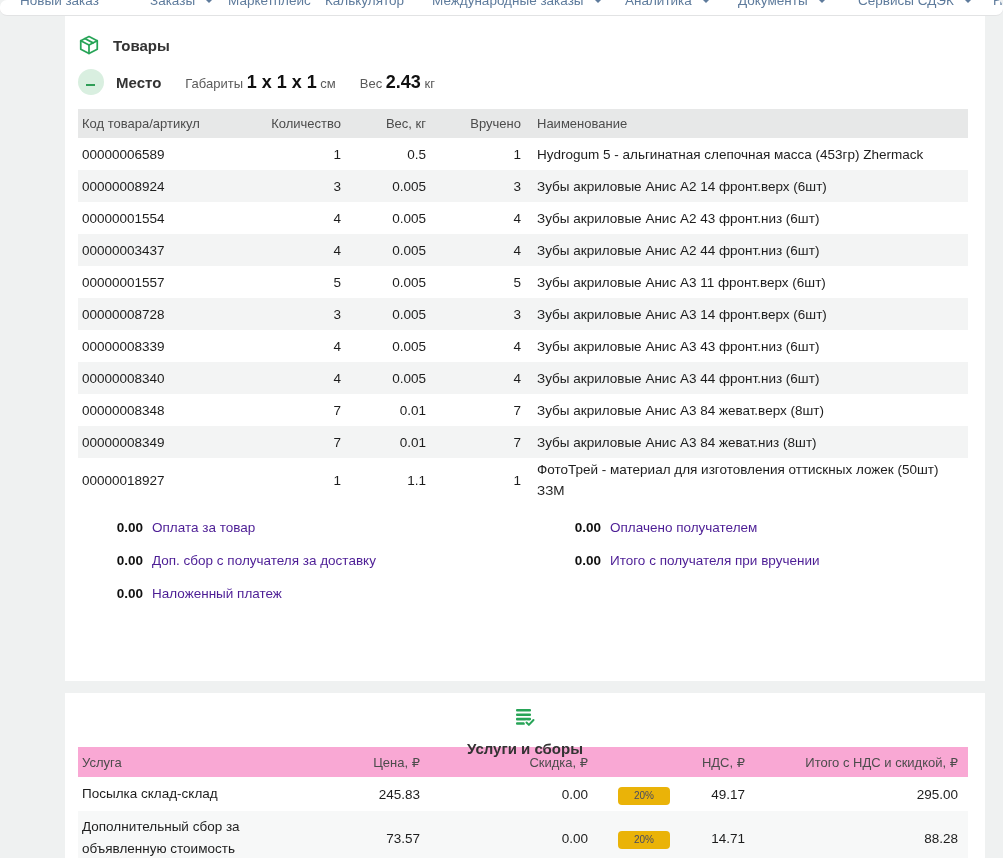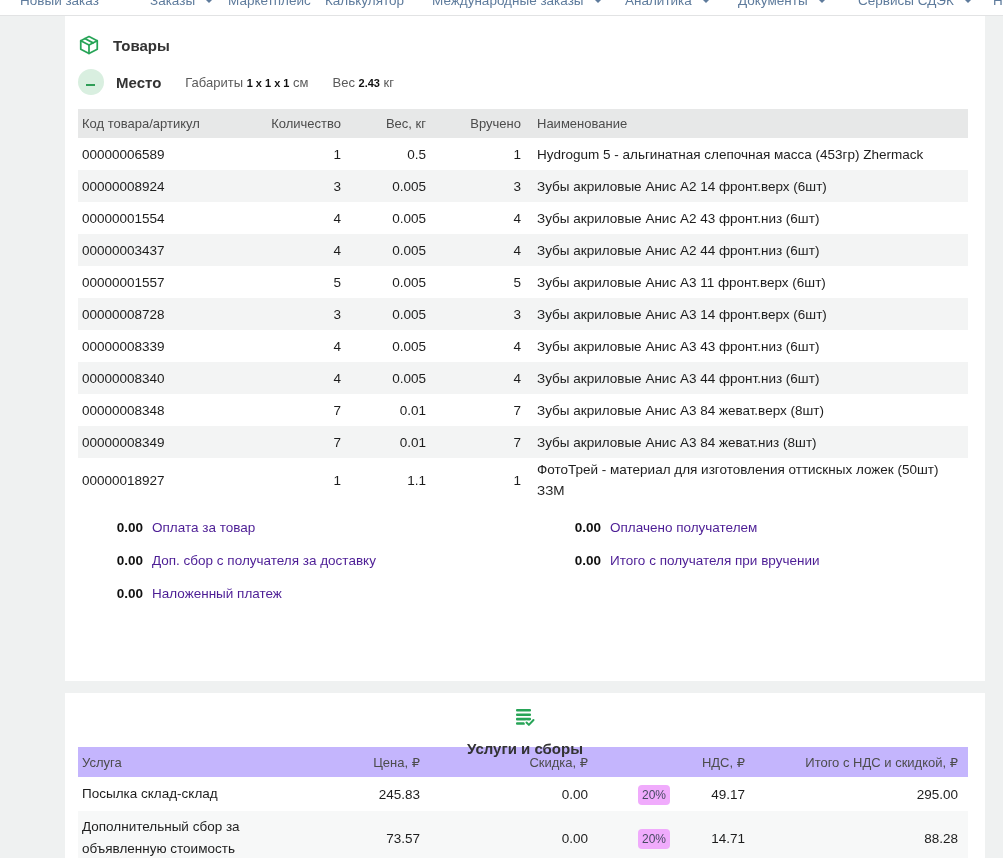--- a/index.html
+++ b/index.html
@@ -4,66 +4,66 @@
 <style>
   html,body{margin:0;padding:0;}
   body{
     width:1003px;height:858px;overflow:hidden;position:relative;
     background:#eff1f1;
     font-family:"Liberation Sans","DejaVu Sans",sans-serif;
     color:#222;
   }
   
   .topnav{position:absolute;top:0;left:0;width:1003px;height:15px;background:#fff;
-    border-bottom:1px solid #e2e3e4;overflow:hidden;z-index:5;}
+    border-bottom:1px solid #e2e3e4;overflow:hidden;z-index:5;border-radius:7px;}
   .topnav-item{position:absolute;top:-7px;font-size:13.5px;color:#5e7b9c;white-space:nowrap;cursor:pointer;}
   .chev{display:inline-block;margin-left:10px;width:0;height:0;border-left:4px solid transparent;
     border-right:4px solid transparent;border-top:4px solid #5e7b9c;vertical-align:middle;}
   
   .card{position:absolute;left:65px;width:920px;background:#fff;box-sizing:border-box;
     padding:0 13px;}
   #card-goods{top:15px;height:666px;}
   #card-services{top:693px;height:165px;overflow:hidden;}
   .sec-head{display:flex;align-items:center;gap:13px;padding-top:16px;height:28px;}
   .sec-title{font-size:15px;font-weight:bold;color:#333;}
   
   .place-row{display:flex;align-items:center;margin-top:8px;height:30px;}
   .place-circle{width:26px;height:26px;border-radius:50%;background:#d9efe0;position:relative;cursor:pointer;flex:0 0 26px;}
   .place-circle::after{content:"";position:absolute;left:8px;top:15px;width:9px;height:2px;background:#2f9e57;}
   .place-label{font-size:15px;font-weight:bold;color:#333;margin-left:12px;}
   .place-meta{font-size:13px;color:#5a5a5a;margin-left:24px;}
-  .place-meta b{color:#111;font-size:11px;}
+  .place-meta b{color:#111;font-size:18px;}
   
   table{border-collapse:collapse;table-layout:fixed;width:890px;margin-top:12px;}
   th{font-weight:normal;font-size:13px;color:#4c4c4c;background:#e7e8e8;height:27px;}
   td{font-size:13.5px;color:#1d1d1d;line-height:21px;}
   tbody tr{height:32px;}
   tbody tr:nth-child(even){background:#f3f4f4;}
   .col-l{text-align:left;padding-left:4px;}
   .col-r{text-align:right;}
   #goods-table .c-qty{padding-right:7px;}
   #goods-table .c-wt{padding-right:8px;}
   #goods-table .c-hd{padding-right:6px;}
   #goods-table .c-name{padding-left:10px;padding-right:14px;}
   
   .payments{display:flex;margin-top:9px;}
   .pay-col-left{width:458px;}
   .pay-col-right{flex:1;}
   .pay-item{display:flex;align-items:center;height:33px;}
   .pay-value{width:65px;text-align:right;font-weight:bold;font-size:13.5px;color:#111;margin-right:9px;}
   .pay-label{font-size:13.5px;color:#4c1d95;}
   
-  #services-table th{background:#c4b5fd;height:28px;}
+  #services-table th{background:#f9a8d4;height:28px;}
   #services-table tbody tr:first-child{height:34px;}
   #services-table tbody tr:nth-child(2){height:54px;background:#f7f8f8;}
   #services-table .c-num{padding-right:8px;}
   #services-table .c-total{padding-right:10px;}
   #services-table .c-sname{padding-right:40px;line-height:22px;}
-  .vat-badge{display:inline-block;background:#f0abfc;color:#474a63;font-size:12px;
-    border-radius:4px;padding:4px 4px;line-height:1;}
+  .vat-badge{display:inline-block;background:#eab308;color:#474a63;font-size:10px;
+    border-radius:4px;padding:4px 16px;line-height:1;}
   .badge-cell{text-align:right;padding-right:6px;}
   
   .icon-svg{display:block;}
 </style>
 </head>
 <body>
 
 <nav class="topnav" id="topnav">
     <span class="topnav-item" style="left: 20px;">Новый заказ</span>
     <span class="topnav-item" style="left: 150px;">Заказы<span class="chev"></span></span>

